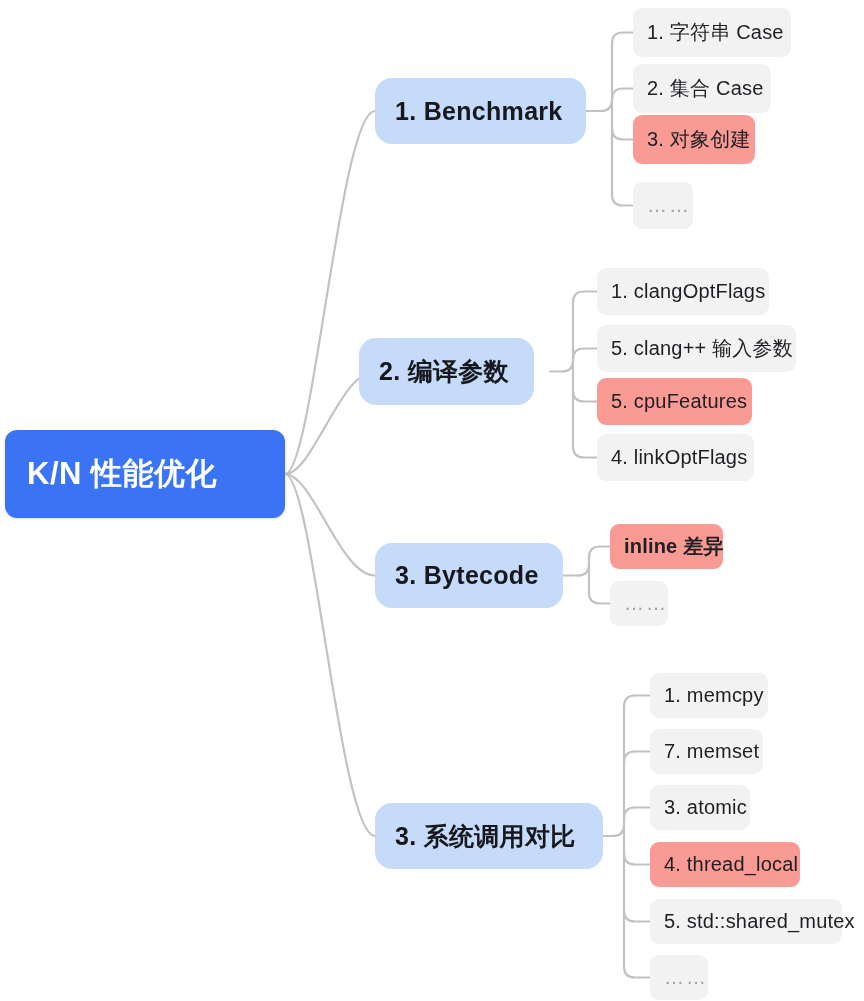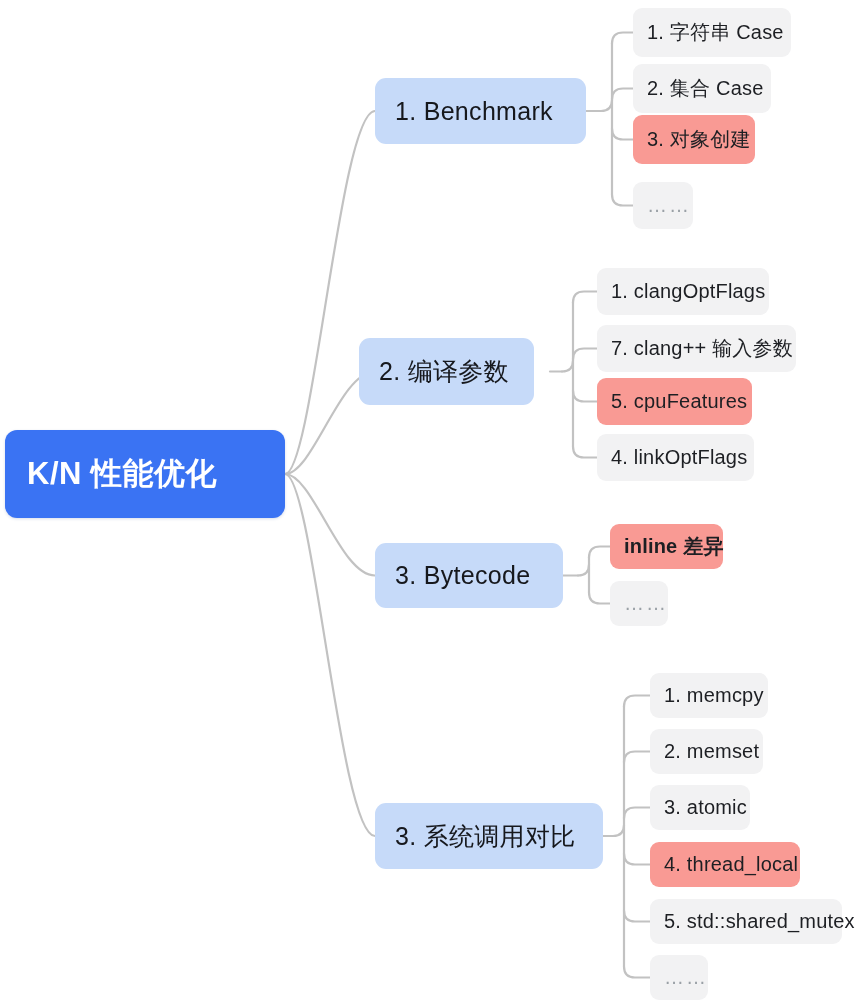--- a/index.html
+++ b/index.html
@@ -40,23 +40,23 @@
     font-size: 31px;
     font-weight: 700;
     letter-spacing: 0.5px;
     padding: 17px 22px;
     box-shadow: 0 1px 3px rgba(40,70,140,0.18);
   }
   
   .node.branch {
     background: #c6daf9;
     color: #16181d;
-    border-radius: 11px;
+    border-radius: 17px;
     font-size: 25px;
-    font-weight: 400;
+    font-weight: 700;
     padding: 0 20px;
     letter-spacing: 0.3px;
   }
   
   .node.leaf {
     background: #f2f2f3;
     color: #1d1f23;
     border-radius: 9px;
     font-size: 20px;
     font-weight: 400;
@@ -122,27 +122,27 @@
     </svg>
   <div id="nodes-layer">
       <div class="node root" style="left: 5px; top: 430px; width: 280px; height: 88px;">K/N 性能优化</div>
       <div class="node branch" style="left: 375px; top: 78px; width: 211px; height: 66px;">1. Benchmark</div>
       <div class="node leaf" style="left: 633px; top: 8px; width: 158px; height: 49px;">1. 字符串 Case</div>
       <div class="node leaf" style="left: 633px; top: 64px; width: 138px; height: 49px;">2. 集合 Case</div>
       <div class="node leaf hl" style="left: 633px; top: 115px; width: 122px; height: 49px;">3. 对象创建</div>
       <div class="node leaf dots" style="left: 633px; top: 182px; width: 60px; height: 47px;">……</div>
       <div class="node branch" style="left: 359px; top: 338px; width: 175px; height: 67px;">2. 编译参数</div>
       <div class="node leaf" style="left: 597px; top: 268px; width: 172px; height: 47px;">1. clangOptFlags</div>
-      <div class="node leaf" style="left: 597px; top: 325px; width: 199px; height: 47px;">7. clang++ 输入参数</div>
+      <div class="node leaf" style="left: 597px; top: 325px; width: 199px; height: 47px;">5. clang++ 输入参数</div>
       <div class="node leaf hl" style="left: 597px; top: 378px; width: 155px; height: 47px;">5. cpuFeatures</div>
       <div class="node leaf" style="left: 597px; top: 434px; width: 157px; height: 47px;">4. linkOptFlags</div>
       <div class="node branch" style="left: 375px; top: 543px; width: 188px; height: 65px;">3. Bytecode</div>
       <div class="node leaf hl" style="left: 610px; top: 524px; width: 113px; height: 45px; font-weight: bold;">inline 差异</div>
       <div class="node leaf dots" style="left: 610px; top: 581px; width: 58px; height: 45px;">……</div>
       <div class="node branch" style="left: 375px; top: 803px; width: 228px; height: 66px;">3. 系统调用对比</div>
       <div class="node leaf" style="left: 650px; top: 673px; width: 118px; height: 45px;">1. memcpy</div>
-      <div class="node leaf" style="left: 650px; top: 729px; width: 113px; height: 45px;">2. memset</div>
+      <div class="node leaf" style="left: 650px; top: 729px; width: 113px; height: 45px;">7. memset</div>
       <div class="node leaf" style="left: 650px; top: 785px; width: 100px; height: 45px;">3. atomic</div>
       <div class="node leaf hl" style="left: 650px; top: 842px; width: 150px; height: 45px;">4. thread_local</div>
       <div class="node leaf" style="left: 650px; top: 899px; width: 192px; height: 45px;">5. std::shared_mutex</div>
       <div class="node leaf dots" style="left: 650px; top: 955px; width: 58px; height: 45px;">……</div>
     </div>
 </div>
 
 </body></html>

